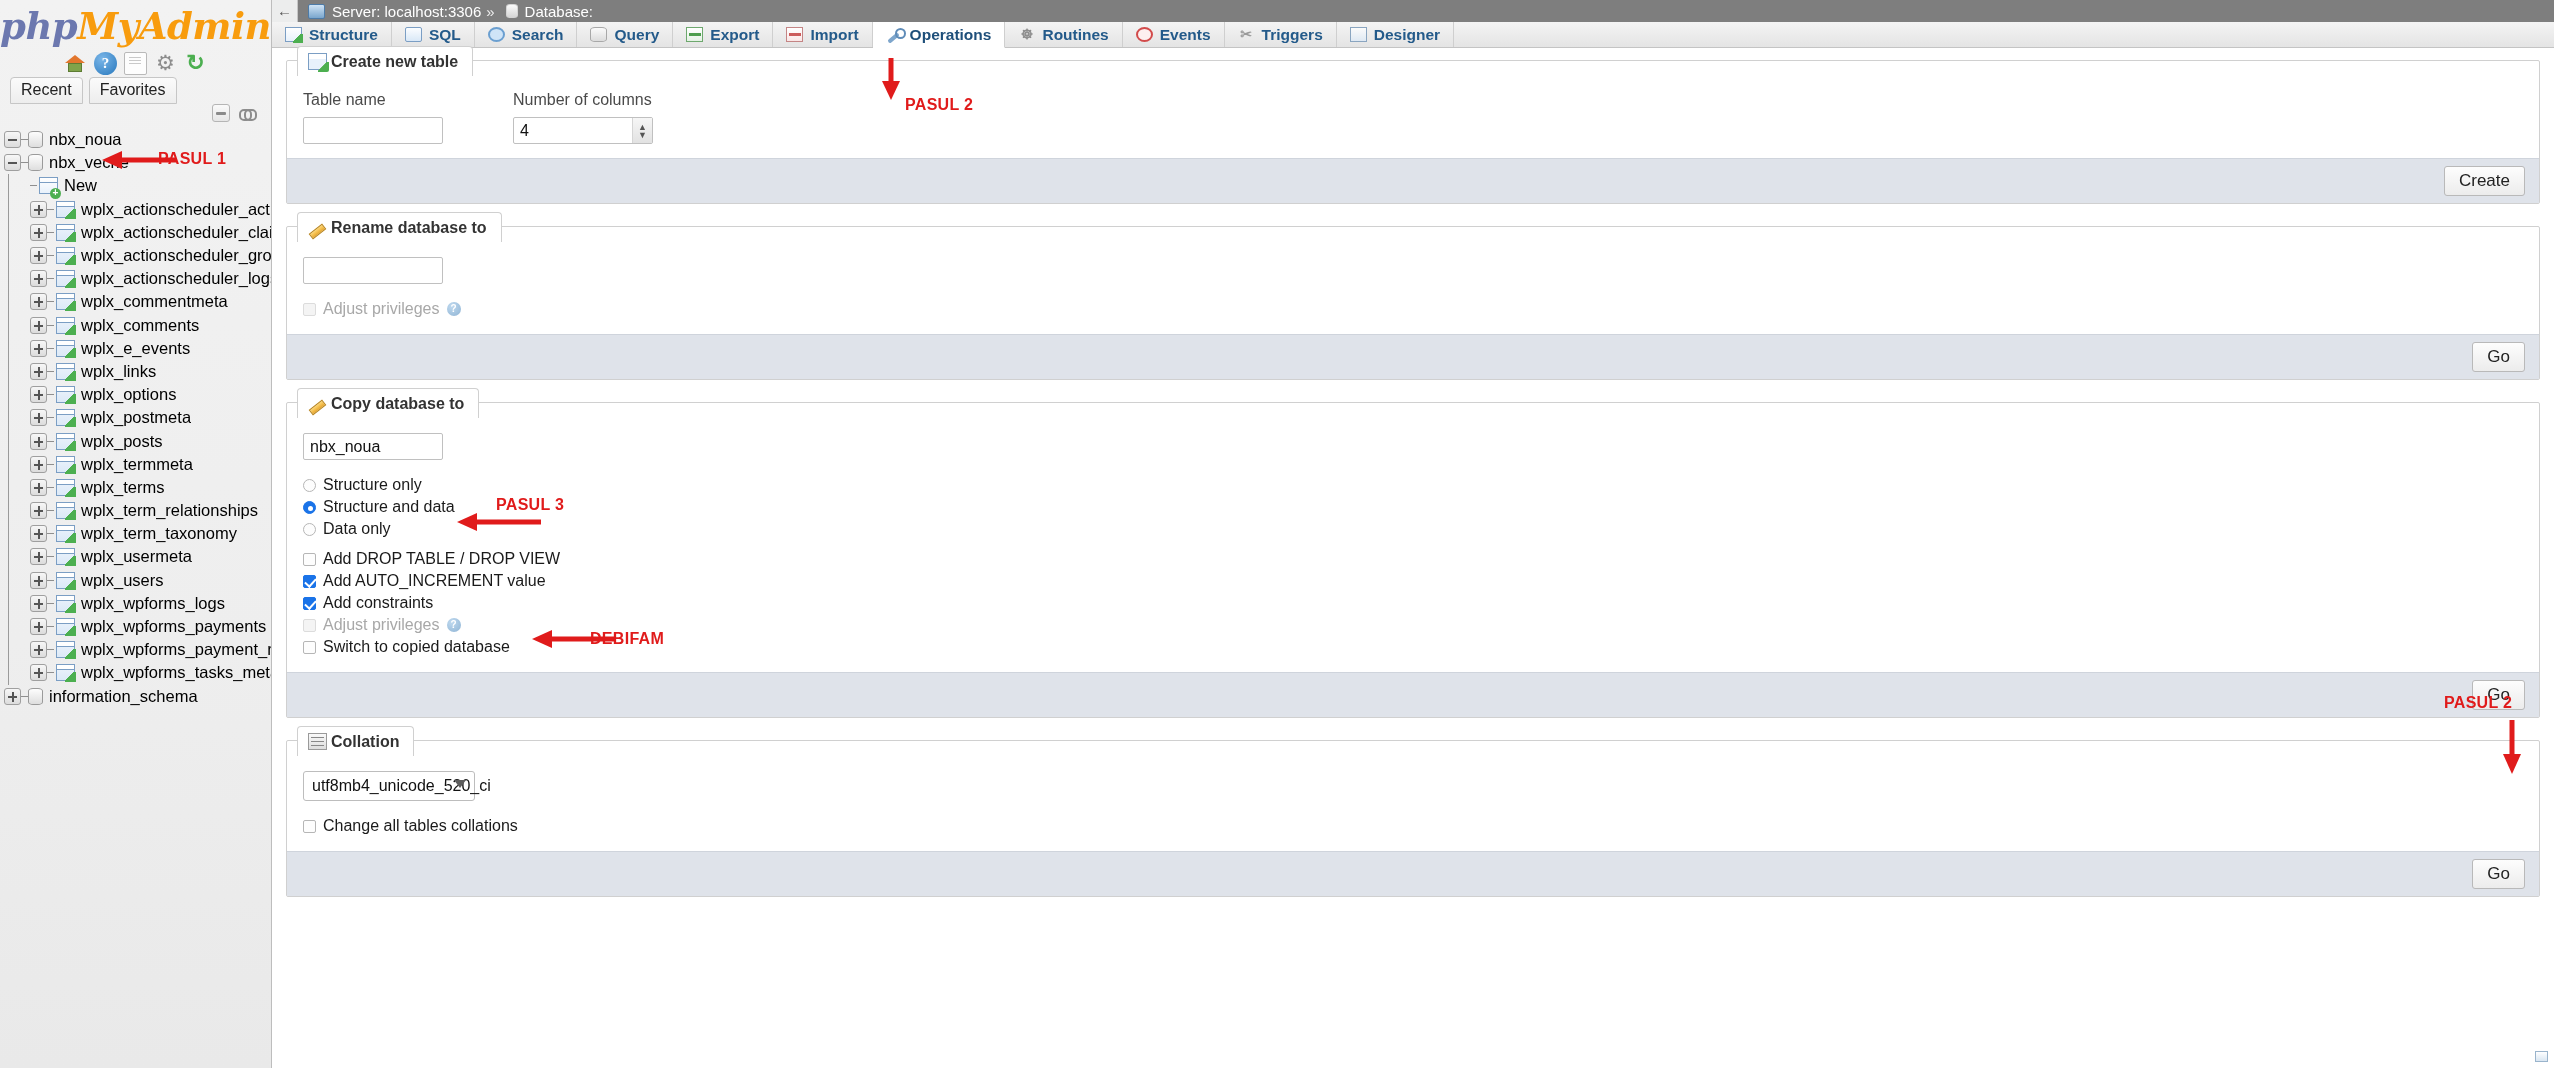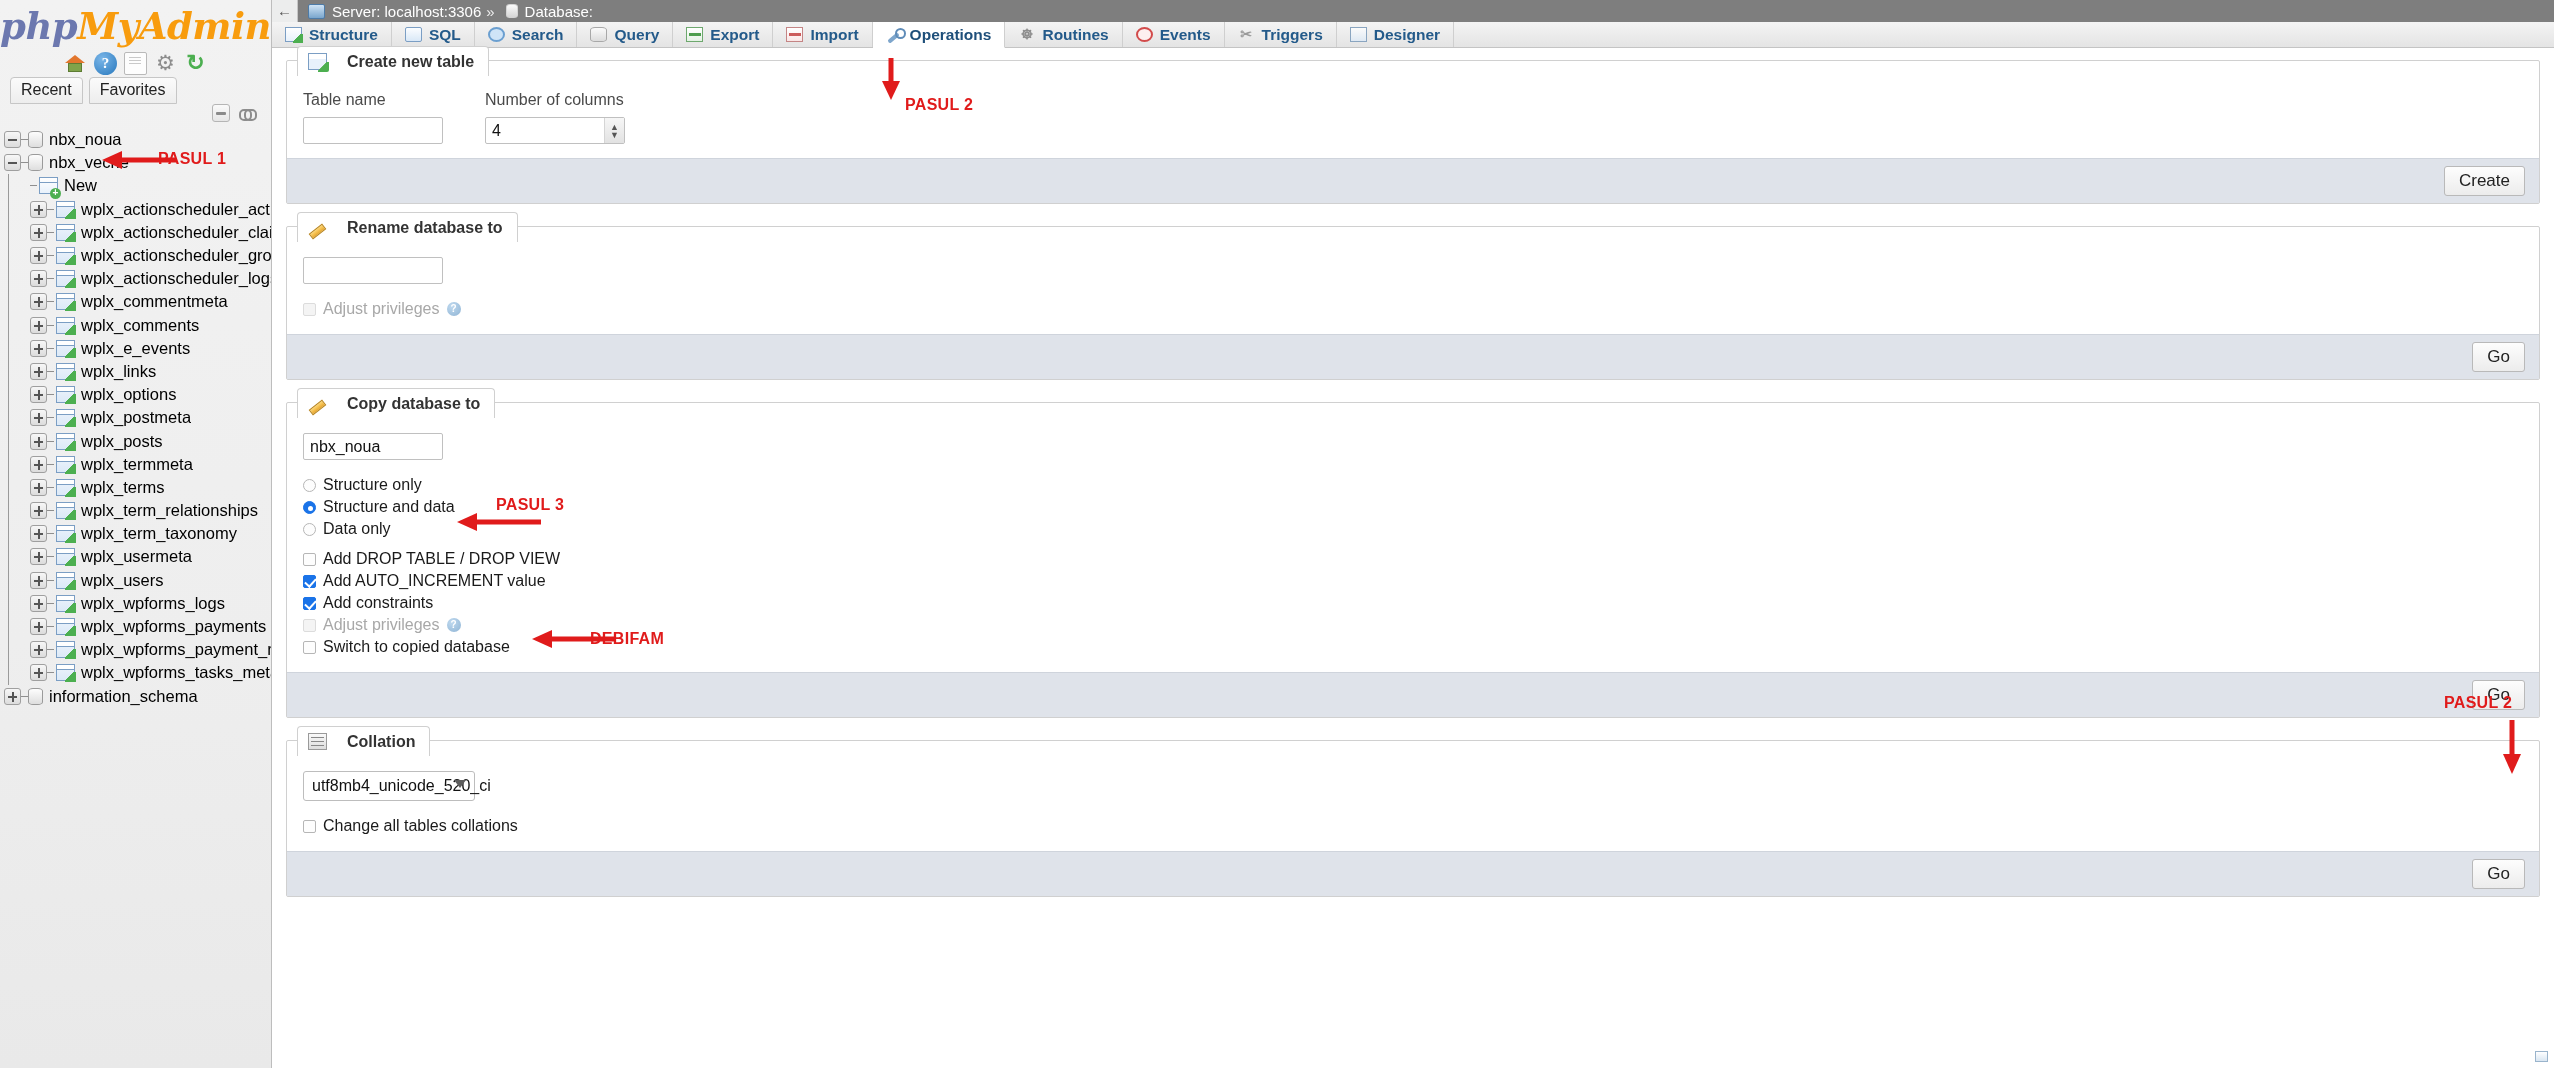--- a/index.html
+++ b/index.html
@@ -146,36 +146,36 @@
 
   
   #content { padding:12px 14px 0 14px; }
   .panel {
     border:1px solid #d0d0d0; background:#fff; margin-bottom:22px; position:relative;
     border-radius:2px;
   }
   .panel-legend {
     position:absolute; top:-15px; left:10px; background:#fff;
     border:1px solid #d0d0d0; border-bottom:none; border-radius:4px 4px 0 0;
-    padding:4px 14px 4px 10px; display:flex; align-items:center; gap:20px;
+    padding:4px 14px 4px 10px; display:flex; align-items:center; gap:4px;
     font-weight:bold; font-size:16px; color:#333; height:30px;
   }
   .legend-ico{width:19px;height:17px;position:relative;flex:0 0 19px;}
   .li-table{background:linear-gradient(to bottom,#fff 0 35%,#e8f1fb 35% 100%);border:1px solid #7b9ec4;}
   .li-table:after{content:"";position:absolute;right:-3px;bottom:-3px;width:11px;height:10px;background:linear-gradient(135deg,transparent 42%,#4caf50 43%);border-radius:0 0 2px 0;}
   .li-pencil{ transform:rotate(0deg);}
   .li-pencil:before{content:"";position:absolute;left:1px;top:9px;width:15px;height:5px;
     background:linear-gradient(to bottom,#ffd977,#e8a52a);transform:rotate(-38deg);border:1px solid #b8851f;}
   .li-collation{background:linear-gradient(to bottom,#fafafa,#dddddd);border:1px solid #9a9a9a;}
   .li-collation:after{content:"";position:absolute;left:2px;top:3px;width:13px;height:1px;
     background:#888;box-shadow:0 4px 0 #888,0 8px 0 #888;}
 
   .panel-body{ padding:30px 16px 14px 16px; }
   .field-label{ font-size:16px; color:#4a4a4a; margin-bottom:8px; }
-  .row-fields{ display:flex; gap:42px; }
+  .row-fields{ display:flex; gap:70px; }
   input[type=text], .txtbox {
     border:1px solid #c0c0c0; background:#fff; height:27px; font-size:16px;
     padding:2px 6px; font-family:"Liberation Sans",sans-serif; color:#111; border-radius:2px;
   }
   .w-tablename{ width:140px; }
   .w-numcols{ width:140px; padding-right:22px;}
   .spin-wrap{ position:relative; display:inline-block;}
   .spin-btns{ position:absolute; right:1px; top:1px; width:20px;height:25px;
     background:linear-gradient(to bottom,#f6f6f6,#e2e2e2); border-left:1px solid #d5d5d5;
     display:flex;flex-direction:column;align-items:center;justify-content:center;cursor:pointer;color:#555;font-size:9px;line-height:8px;}

